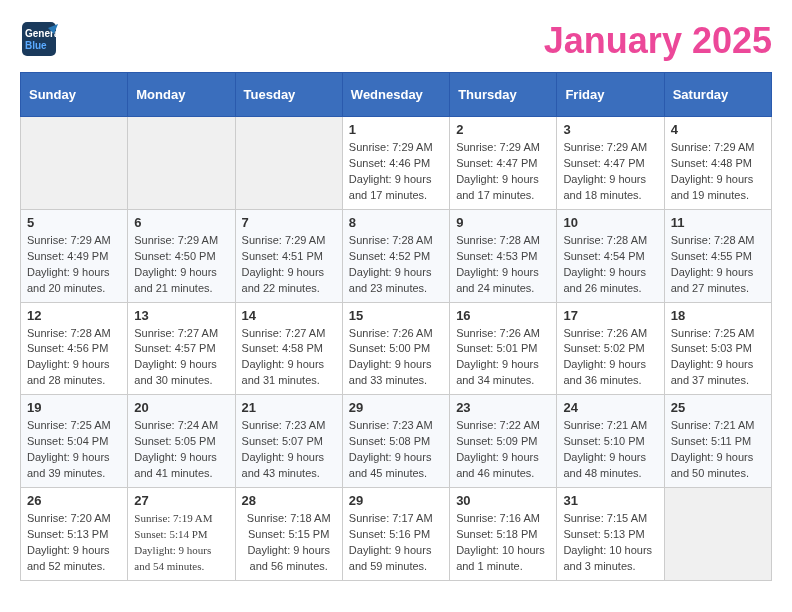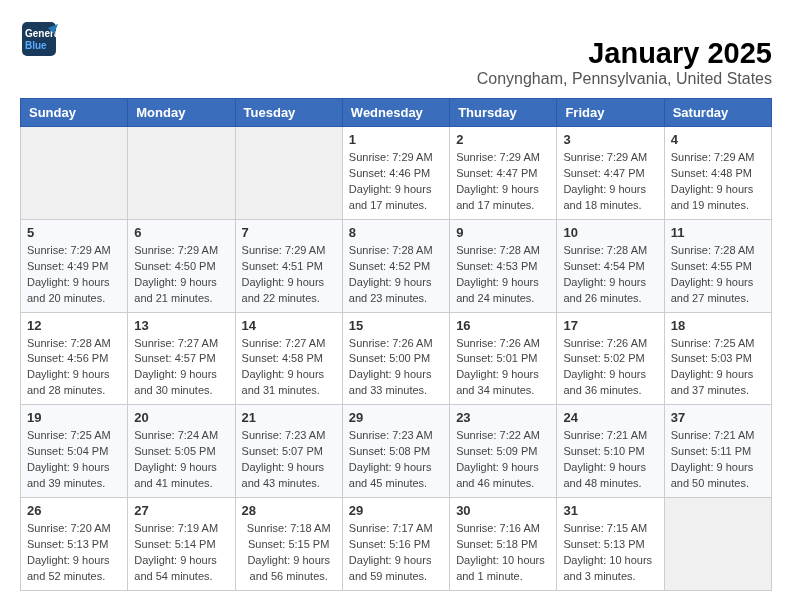--- a/index.html
+++ b/index.html
@@ -18,39 +18,38 @@
     }
     .logo {
       display: flex;
       flex-direction: column;
       align-items: flex-start;
     }
     .title-area {
       text-align: right;
     }
     .month-title {
-      font-size: 29px;
+      font-size: 36px;
       font-weight: bold;
-      color: #000000;
-      margin-top: 17px;
+      color: #ec4899;
     }
     .location-subtitle {
       font-size: 16px;
       color: #555;
     }
     .calendar {
       width: 100%;
       border-collapse: collapse;
       font-size: 11px;
     }
     .calendar th {
       background: #3a6ebd;
       color: white;
       text-align: left;
-      padding: 6px 8px;
+      padding: 14px 8px;
       font-size: 13px;
       font-weight: bold;
       border: 1px solid #2a5aad;
     }
     .calendar td {
       border: 1px solid #ccc;
       vertical-align: top;
       padding: 5px 6px;
       width: calc(100% / 7);
       min-height: 80px;
@@ -84,21 +83,20 @@
       <svg width="38" height="38" viewBox="0 0 38 38">
         <rect x="2" y="2" width="34" height="34" rx="5" fill="#1a3a5c"></rect>
         <text x="5" y="17" font-size="10" fill="white" font-family="Arial" font-weight="bold">General</text>
         <text x="5" y="29" font-size="10" fill="#5aaaff" font-family="Arial" font-weight="bold">Blue</text>
         <polygon points="28,8 38,4 34,14" fill="#2979b8"></polygon>
       </svg>
     </div>
   </div>
   <div class="title-area">
     <div class="month-title">January 2025</div>
-    <div class="location-subtitle">Conyngham, Pennsylvania, United States</div>
   </div>
 </div>
 
 <table class="calendar">
   <thead>
     <tr id="header-row">
         <th>Sunday</th>
         <th>Monday</th>
         <th>Tuesday</th>
         <th>Wednesday</th>
@@ -280,38 +278,38 @@
 and 46 minutes.</div>
         </td>
         <td>
           <div class="day-number">24</div>
           <div class="day-info" style="white-space: pre-line;">Sunrise: 7:21 AM
 Sunset: 5:10 PM
 Daylight: 9 hours
 and 48 minutes.</div>
         </td>
         <td>
-          <div class="day-number">37</div>
+          <div class="day-number">25</div>
           <div class="day-info" style="white-space: pre-line;">Sunrise: 7:21 AM
 Sunset: 5:11 PM
 Daylight: 9 hours
 and 50 minutes.</div>
         </td>
       </tr>
       <tr>
         <td>
           <div class="day-number">26</div>
           <div class="day-info" style="white-space: pre-line;">Sunrise: 7:20 AM
 Sunset: 5:13 PM
 Daylight: 9 hours
 and 52 minutes.</div>
         </td>
         <td>
           <div class="day-number">27</div>
-          <div class="day-info" style="white-space: pre-line;">Sunrise: 7:19 AM
+          <div class="day-info" style="white-space: pre-line; font-family: Liberation Serif, serif;">Sunrise: 7:19 AM
 Sunset: 5:14 PM
 Daylight: 9 hours
 and 54 minutes.</div>
         </td>
         <td>
           <div class="day-number">28</div>
           <div class="day-info" style="white-space: pre-line; text-align: center;">Sunrise: 7:18 AM
 Sunset: 5:15 PM
 Daylight: 9 hours
 and 56 minutes.</div>

